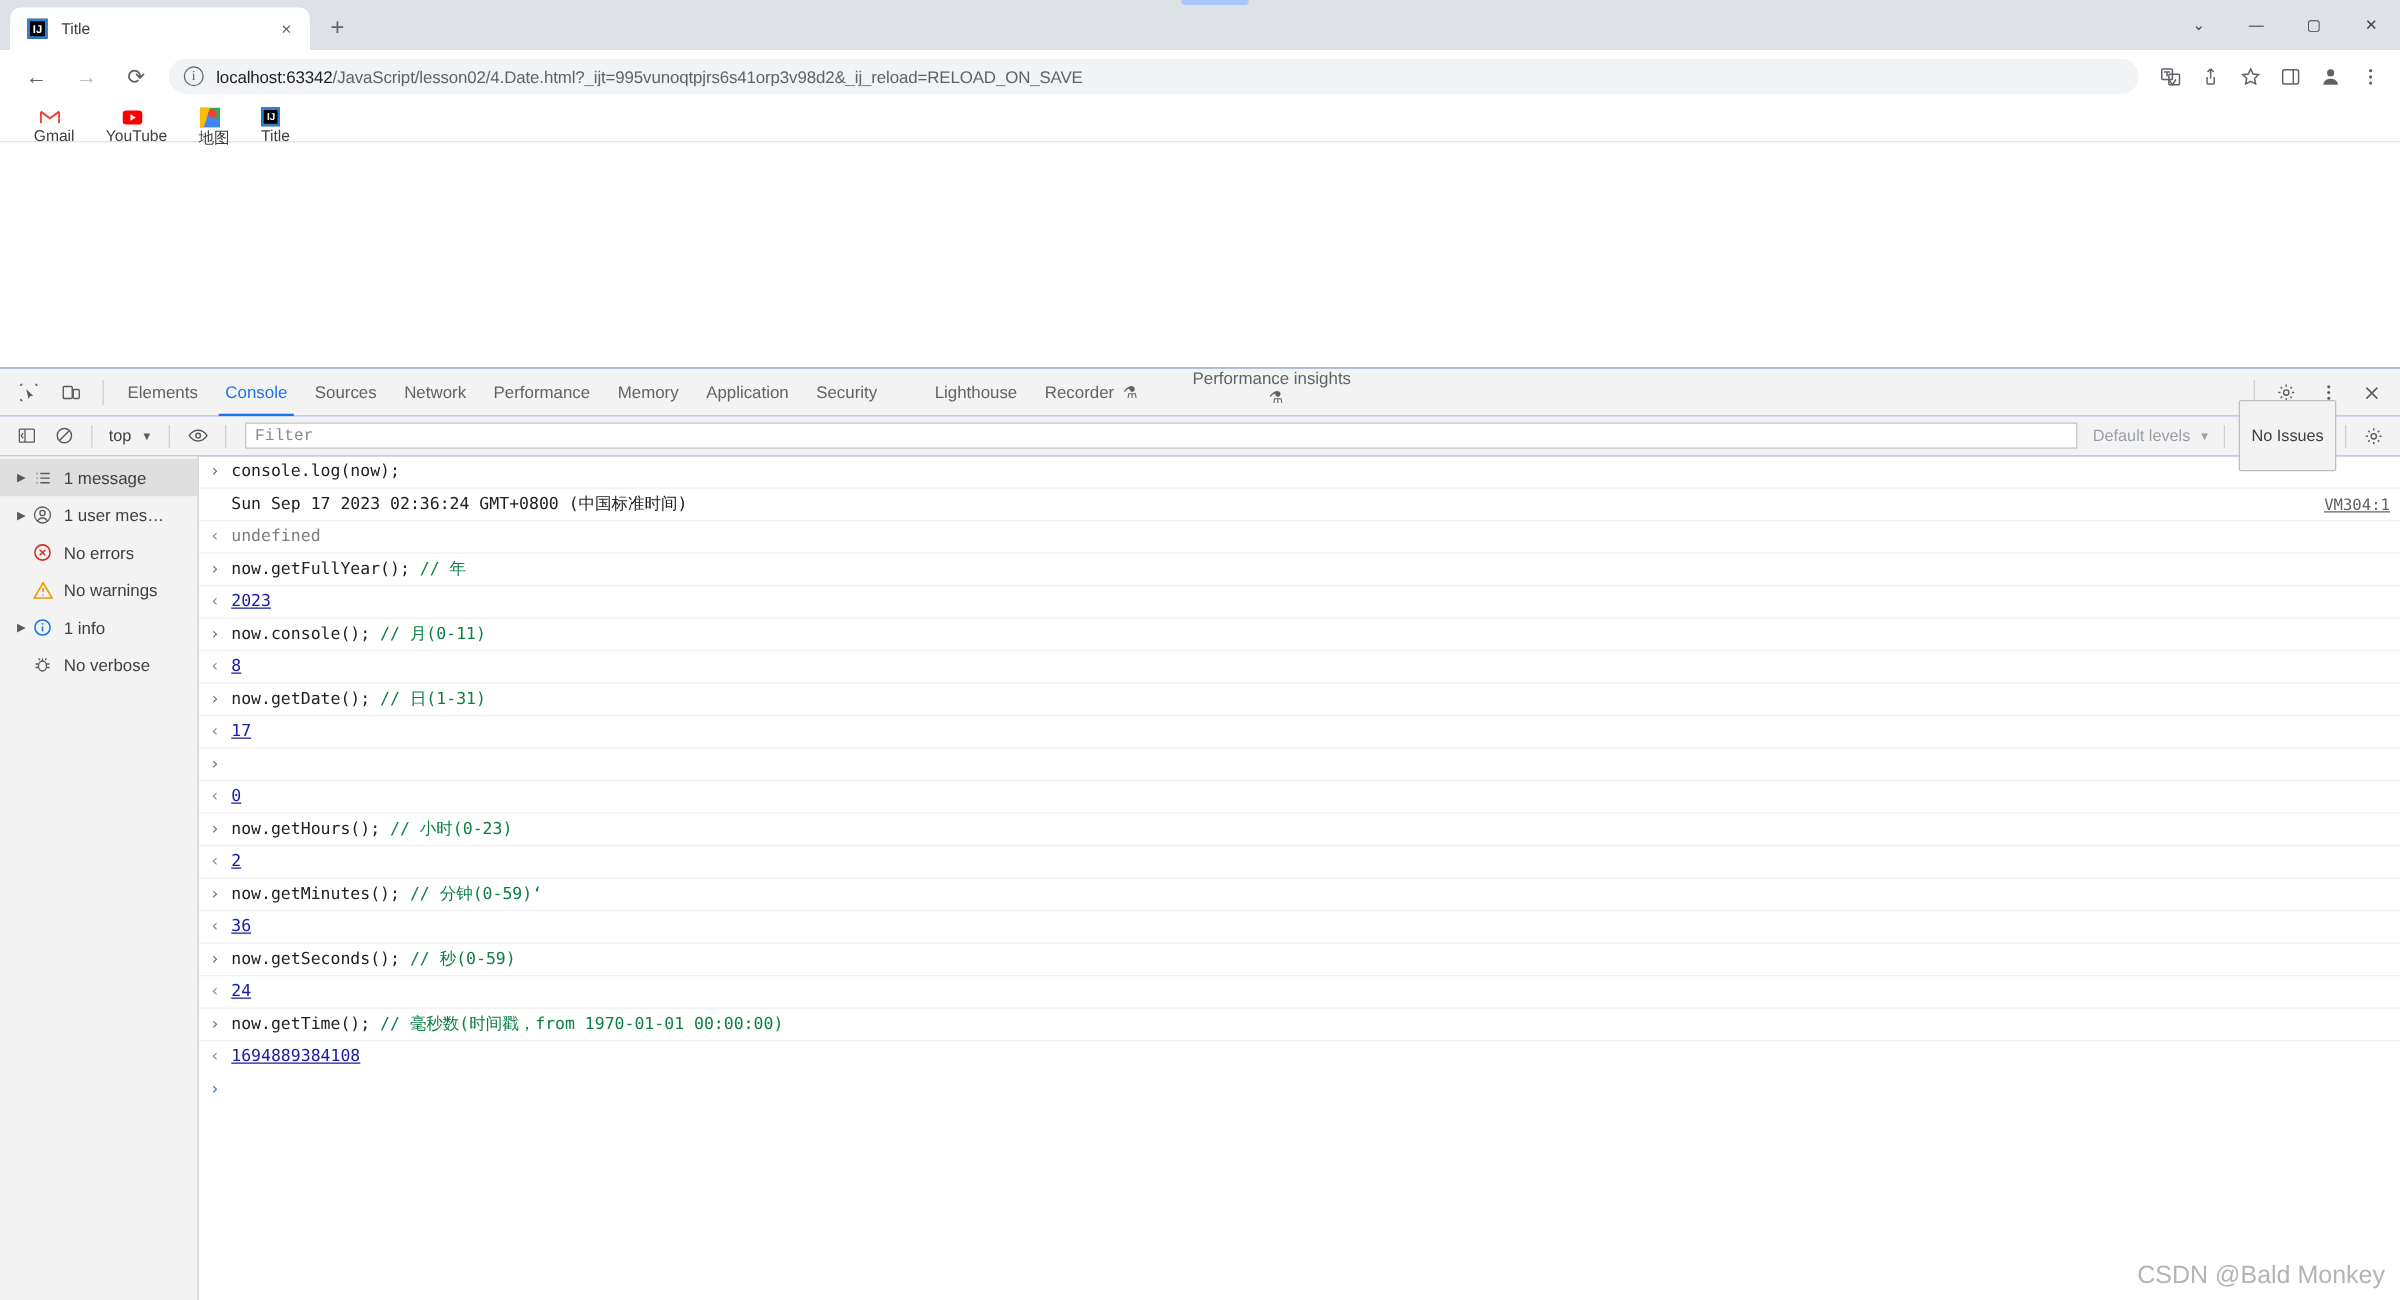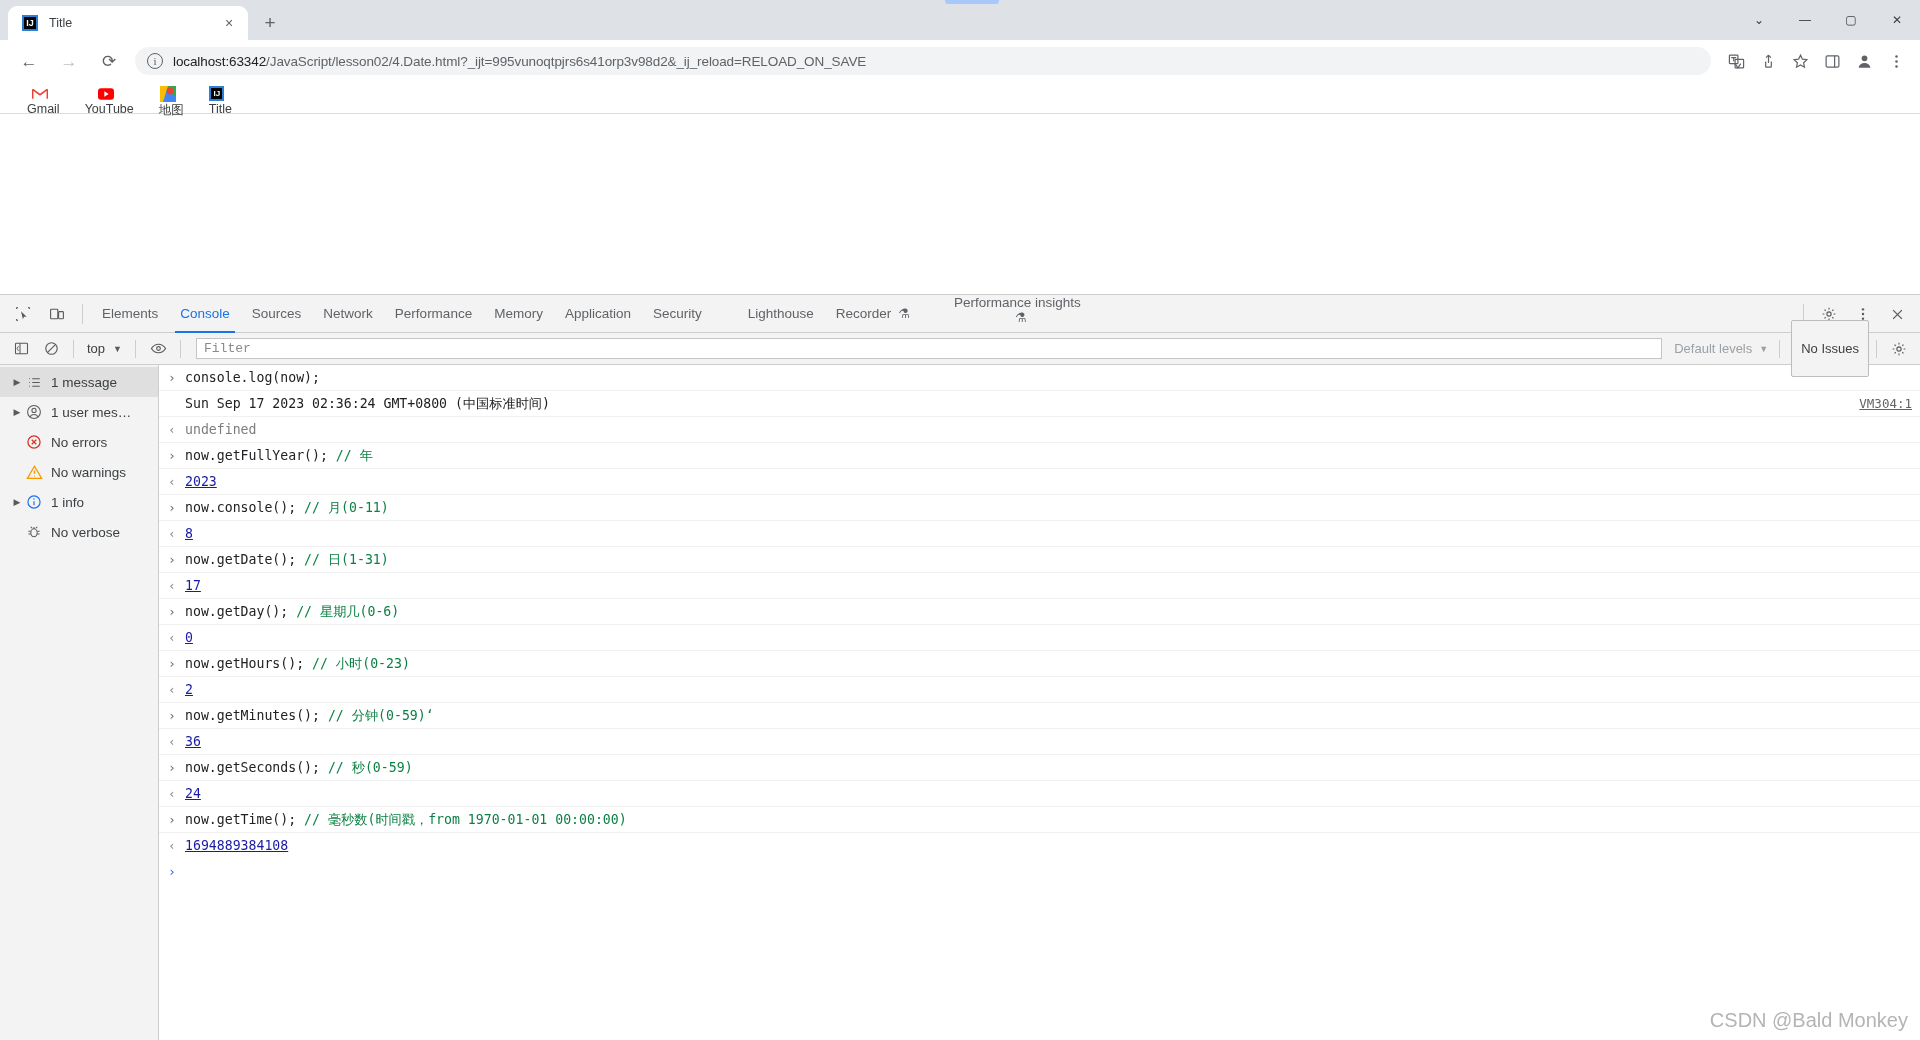--- a/index.html
+++ b/index.html
@@ -574,21 +574,20 @@
           <div class="log-text"><span>now.getDate(); </span><span class="cmt">// 日(1-31)</span></div>
         </div>
 
         <div class="log-row">
           <div class="gutter out">‹</div>
           <div class="log-text val-num">17</div>
         </div>
 
         <div class="log-row">
           <div class="gutter in">›</div>
-          <div class="log-text"><span>now.getDay(); </span><span class="cmt">// 星期几(0-6)</span></div>
         </div>
 
         <div class="log-row">
           <div class="gutter out">‹</div>
           <div class="log-text val-num">0</div>
         </div>
 
         <div class="log-row">
           <div class="gutter in">›</div>
           <div class="log-text"><span>now.getHours(); </span><span class="cmt">// 小时(0-23)</span></div>

